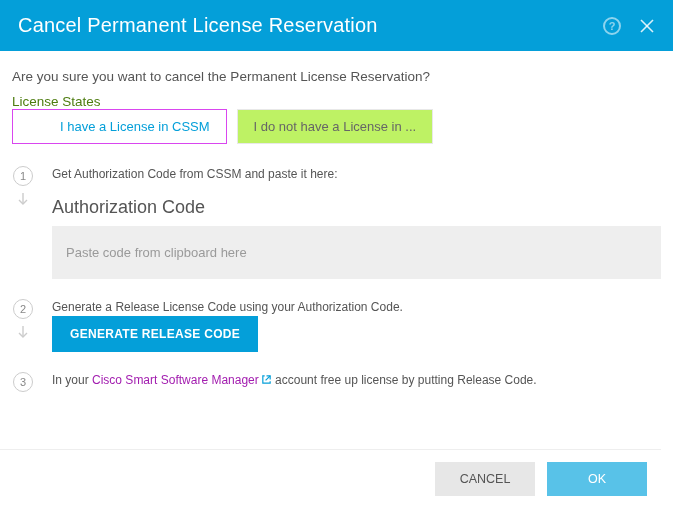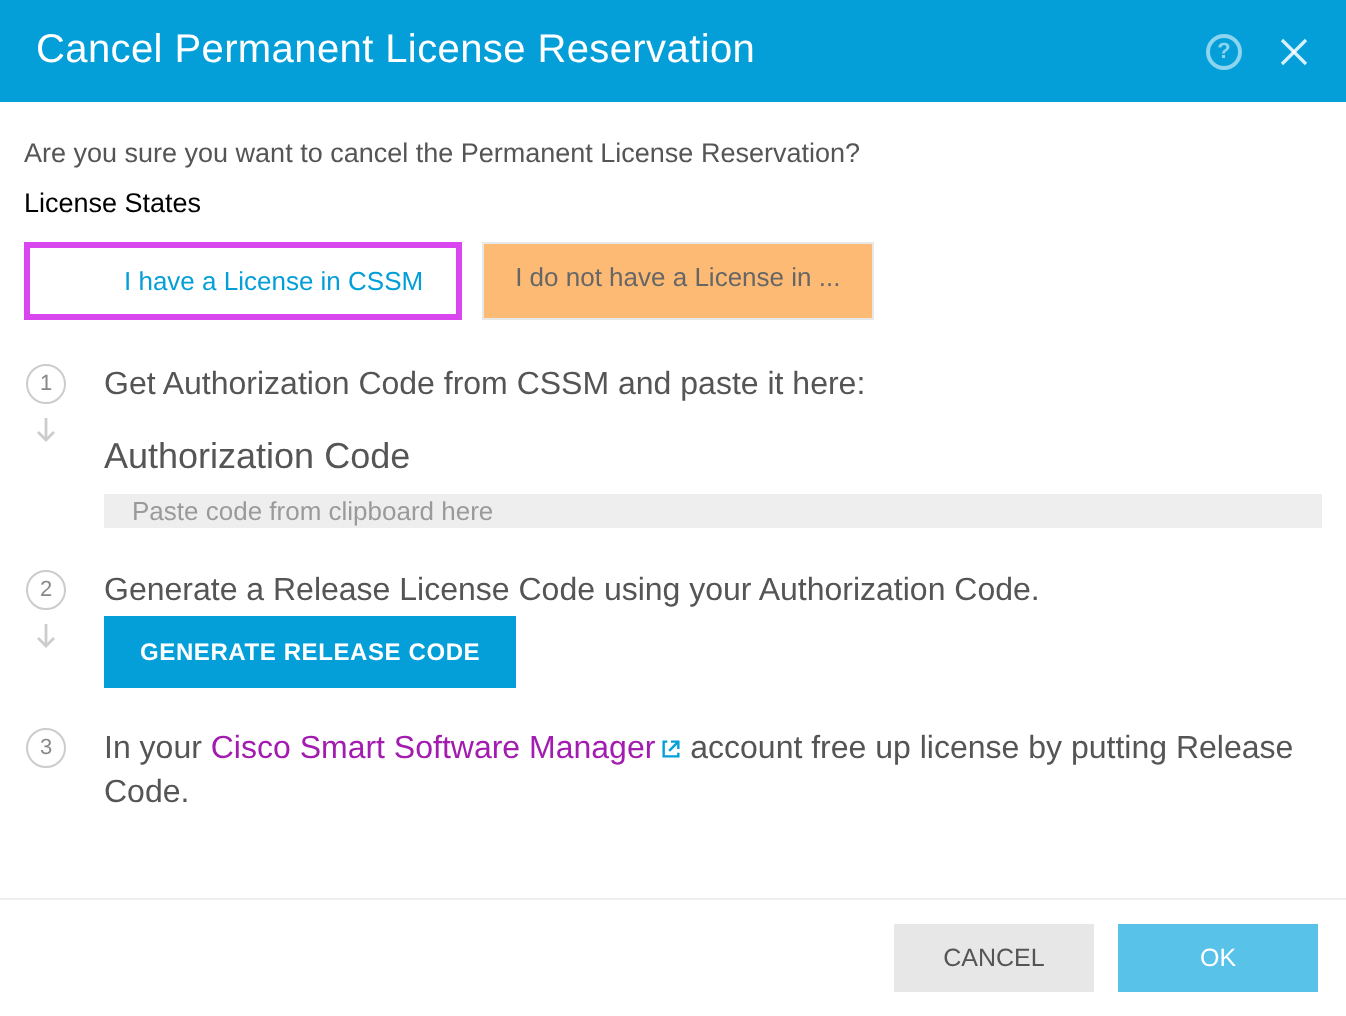--- a/index.html
+++ b/index.html
@@ -52,39 +52,38 @@
   .content {
     padding: 18px 12px 0 12px;
   }
   .confirm-text {
     font-size: 13.5px;
     color: #555;
     margin-bottom: 10px;
   }
   .section-label {
     font-size: 13.5px;
-    color: #000000;
-    margin-bottom: 12px;
+    color: #4d7c0f;
   }
   .tabs {
     display: flex;
     gap: 10px;
     margin-bottom: 22px;
   }
   .tab {
     padding: 9px 16px;
     font-size: 13px;
-    background: #fdba74;
+    background: #bef264;
     color: #666;
     border: 1px solid #e8e8e8;
     cursor: pointer;
   }
   .tab.active {
     background: #fff;
-    border: 3px solid #d946ef;
+    border: 1px solid #d946ef;
     color: #049fd9;
     padding-left: 47px;
   }
   .step {
     display: flex;
     align-items: flex-start;
     gap: 18px;
     margin-bottom: 20px;
   }
   .step-indicator {
@@ -108,35 +107,35 @@
   }
   .step-arrow {
     margin-top: 6px;
     color: #ccc;
   }
   .step-arrow svg { width: 12px; height: 14px; }
   .step-body {
     flex: 1;
   }
   .step-text {
-    font-size: 16px;
+    font-size: 12px;
     color: #555;
     line-height: 1.4;
   }
   .field-label {
     font-size: 18px;
     color: #555;
     margin-top: 14px;
     margin-bottom: 8px;
   }
   .code-input {
     width: 100%;
     background: #eee;
     border: none;
-    padding: 1px 14px;
+    padding: 19px 14px;
     font-size: 13px;
     color: #333;
   }
   .code-input::placeholder { color: #9a9a9a; }
   .gen-btn {
     background: #049fd9;
     color: #fff;
     border: none;
     padding: 11px 18px;
     font-size: 12px;
@@ -153,21 +152,21 @@
     display: inline-flex;
     vertical-align: -1px;
     margin-left: 2px;
     color: #049fd9;
   }
   .ext-icon svg { width: 11px; height: 11px; }
   .footer {
     position: absolute;
     bottom: 0;
     left: 0;
-    right: 0;
+    right: 12px;
     border-top: 1px solid #eee;
     background: #fff;
     padding: 12px 14px;
     display: flex;
     justify-content: flex-end;
     gap: 12px;
   }
   .btn {
     min-width: 100px;
     padding: 10px 0;

